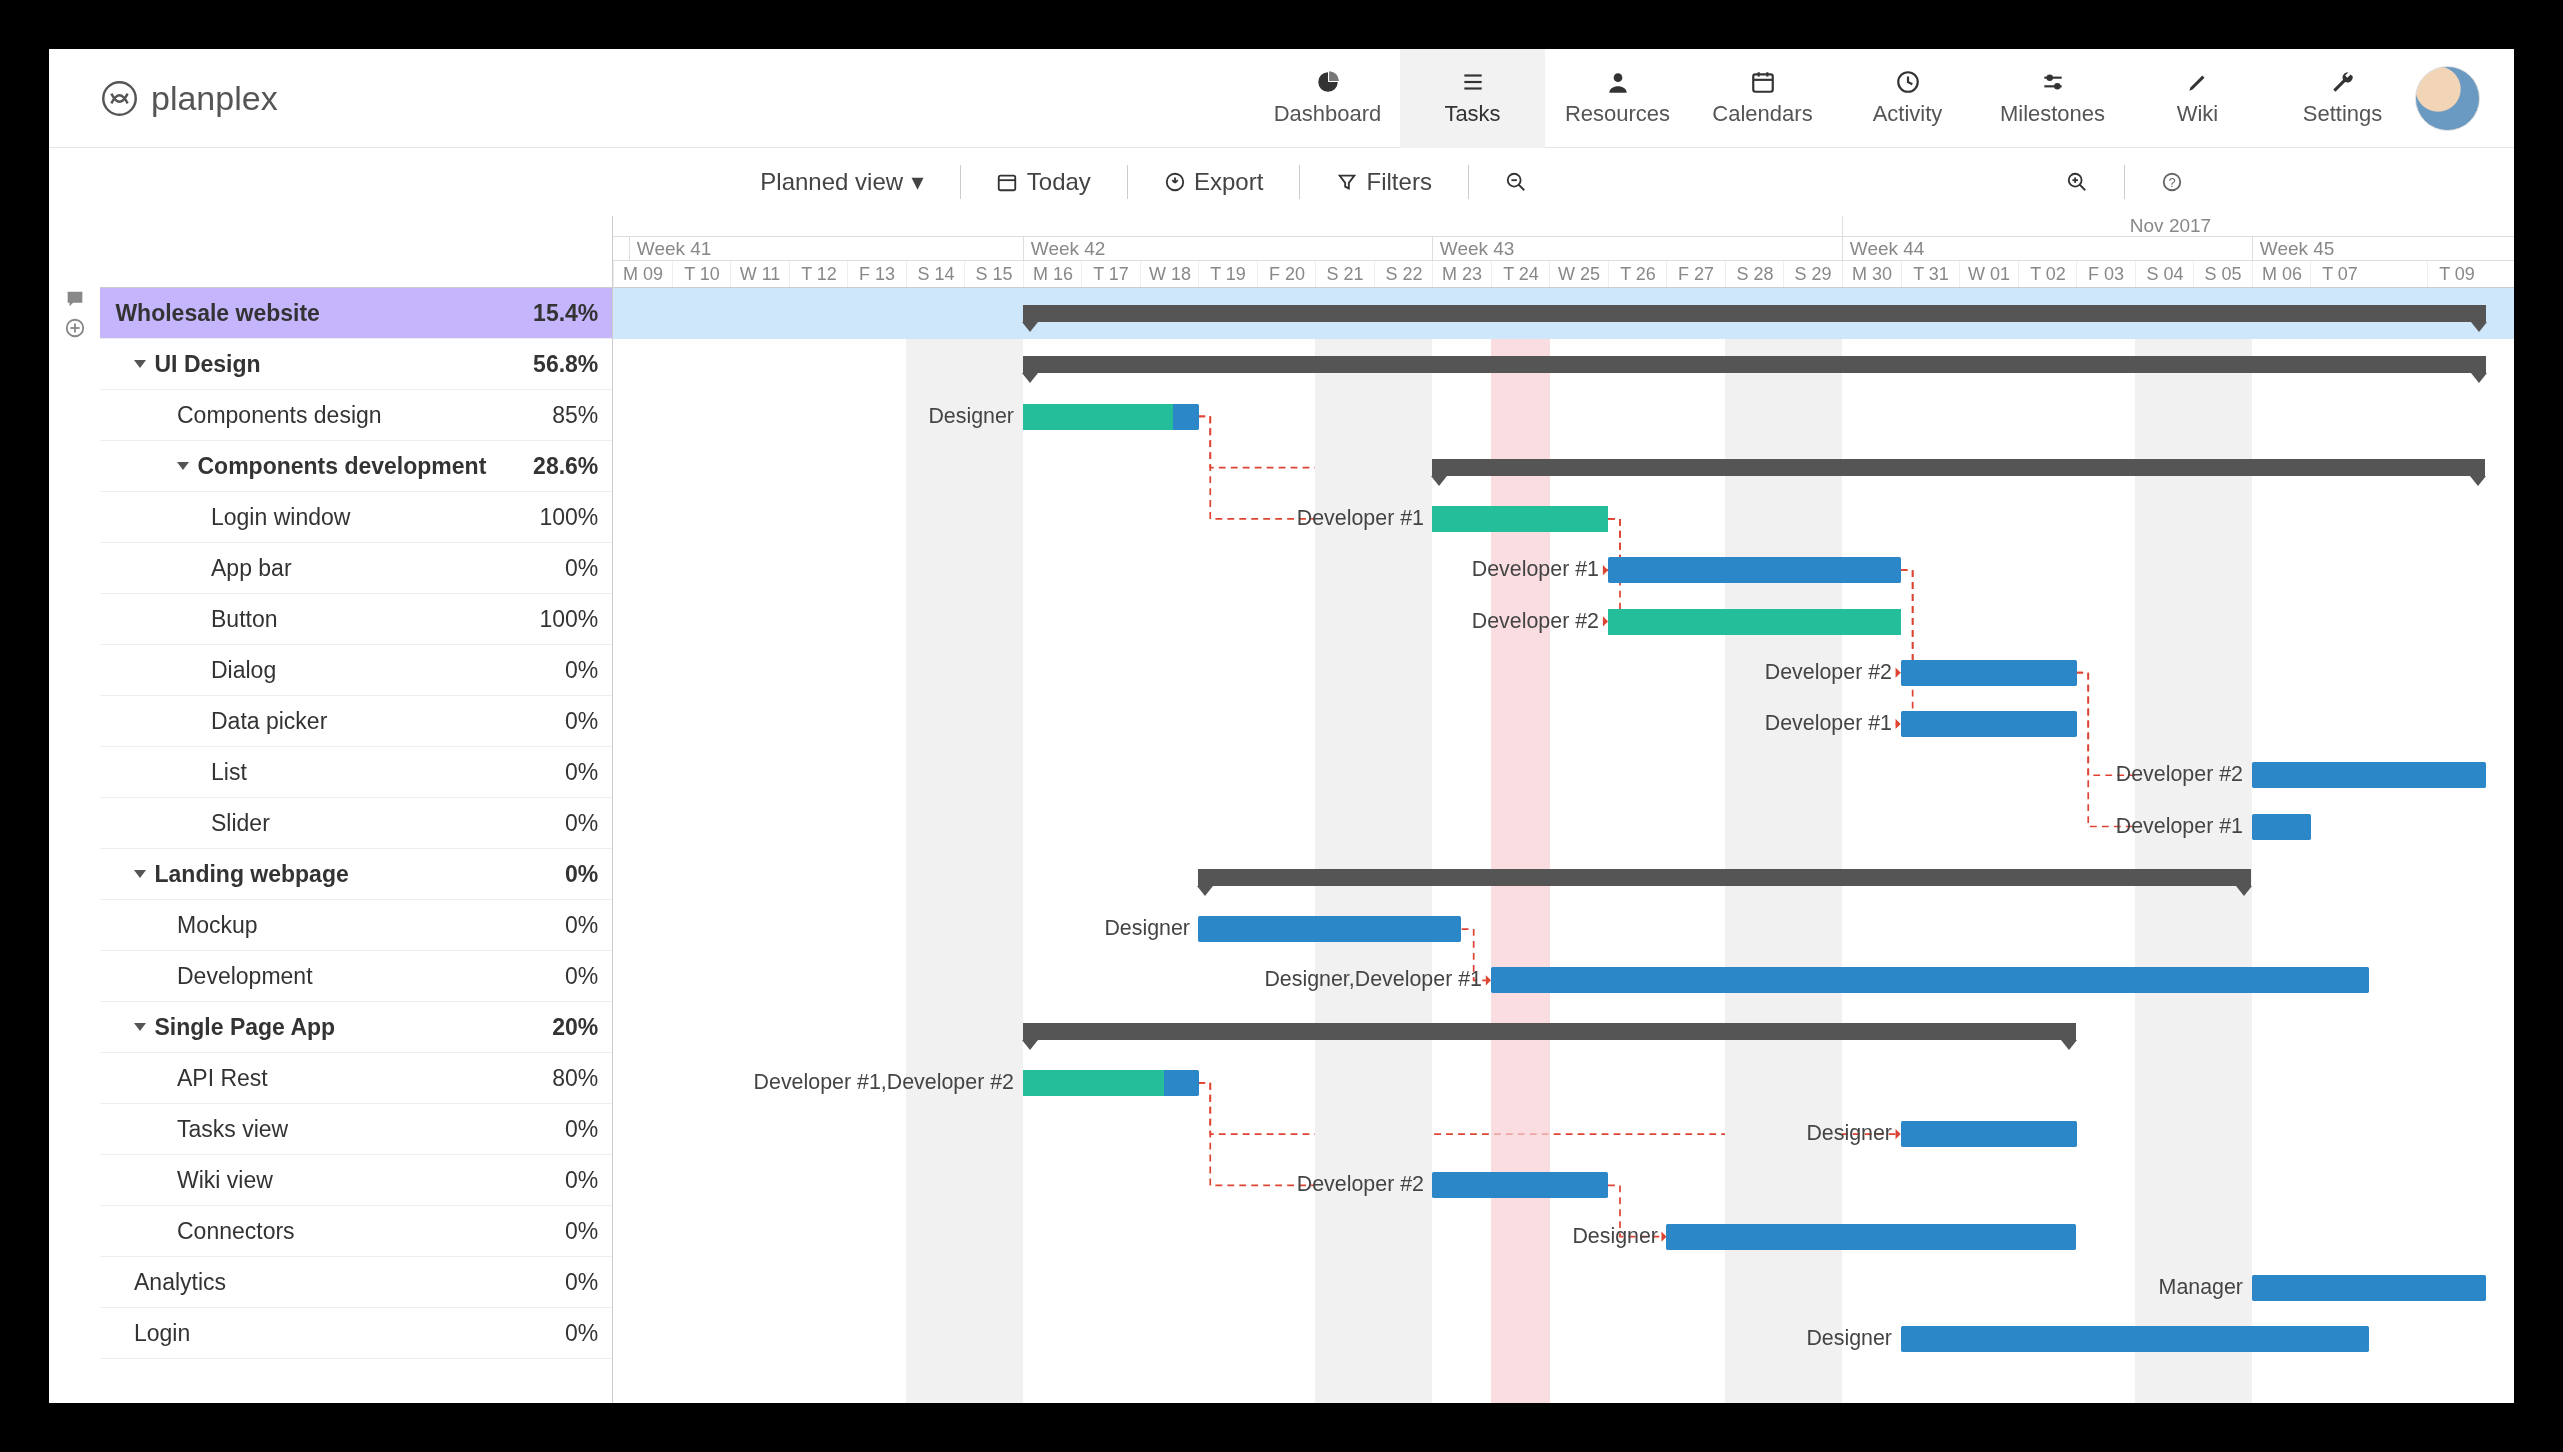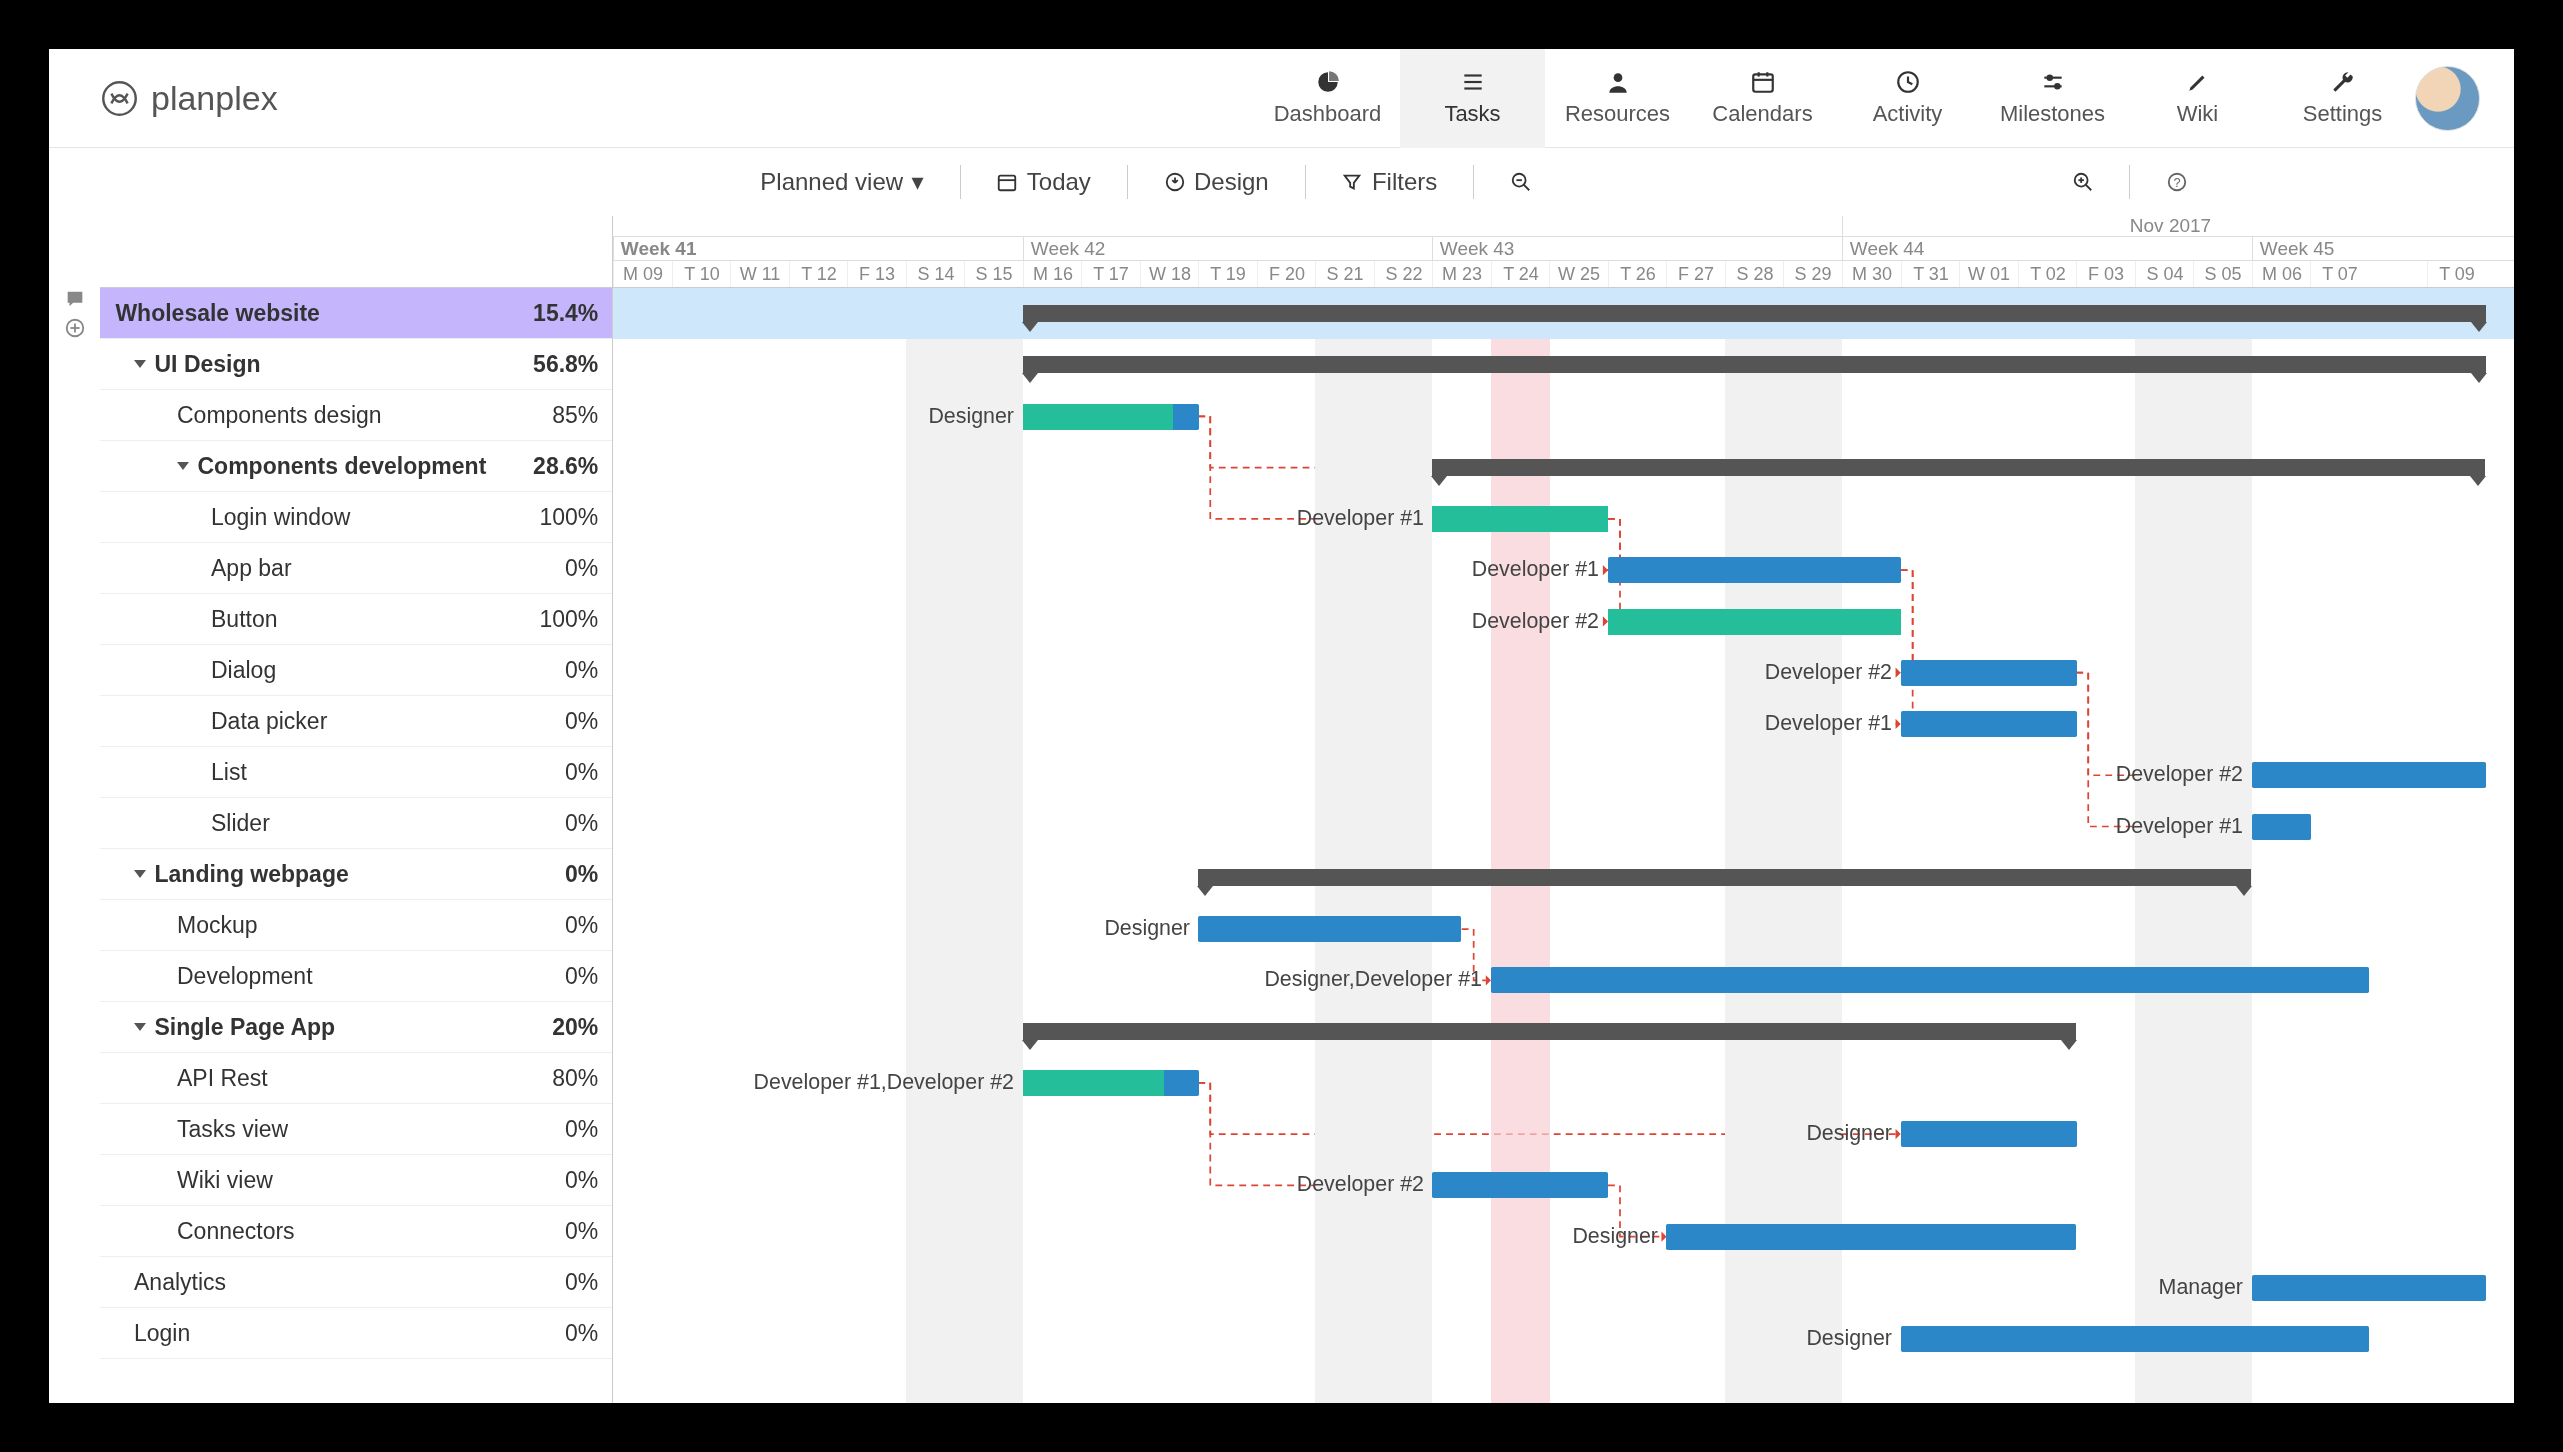--- a/index.html
+++ b/index.html
@@ -272,21 +272,21 @@
       <span>Today</span>
     </div>
     <div class="tb-sep"></div>
     <div class="tb-item">
       <span class="tb-icon">
           <svg viewBox="0 0 24 24">
             <circle cx="12" cy="12" r="9" fill="none" stroke="#333" stroke-width="2"></circle>
             <path d="M12 7v6m0 0l-3-3m3 3l3-3" fill="none" stroke="#333" stroke-width="2"></path>
           </svg>
         </span>
-      <span>Design</span>
+      <span>Export</span>
     </div>
     <div class="tb-sep"></div>
     <div class="tb-item">
       <span class="tb-icon">
           <svg viewBox="0 0 24 24">
             <path d="M4 5h16L14 13v6l-4-2v-4L4 5z" fill="none" stroke="#333" stroke-width="2"></path>
           </svg>
         </span>
       <span>Filters</span>
     </div>
@@ -468,21 +468,21 @@
         </div>
       </div>
 
     <div class="timeline" id="timeline">
       <div class="time-header" id="time-header">
         <div class="month-row" id="month-row">
             <div class="month-cell" style="left: 0px; width: 1229px;"></div>
             <div class="month-cell" style="left: 1229px; width: 644px; border-left: 0.9px solid rgb(221, 221, 221);">Nov 2017</div>
           </div>
         <div class="week-row" id="week-row">
-            <div class="week-cell" style="left: 0px; width: 410px; font-weight: bold;">Week 41</div>
+            <div class="week-cell" style="left: 16px; width: 410px;">Week 41</div>
             <div class="week-cell" style="left: 410px; width: 410px;">Week 42</div>
             <div class="week-cell" style="left: 819px; width: 410px;">Week 43</div>
             <div class="week-cell" style="left: 1229px; width: 410px;">Week 44</div>
             <div class="week-cell" style="left: 1639px; width: 234px;">Week 45</div>
           </div>
         <div class="day-row" id="day-row">
             <div class="day-cell" style="left: 0px; width: 59px;">M 09</div>
             <div class="day-cell" style="left: 59px; width: 59px;">T 10</div>
             <div class="day-cell" style="left: 117px; width: 59px;">W 11</div>
             <div class="day-cell" style="left: 176px; width: 59px;">T 12</div>

